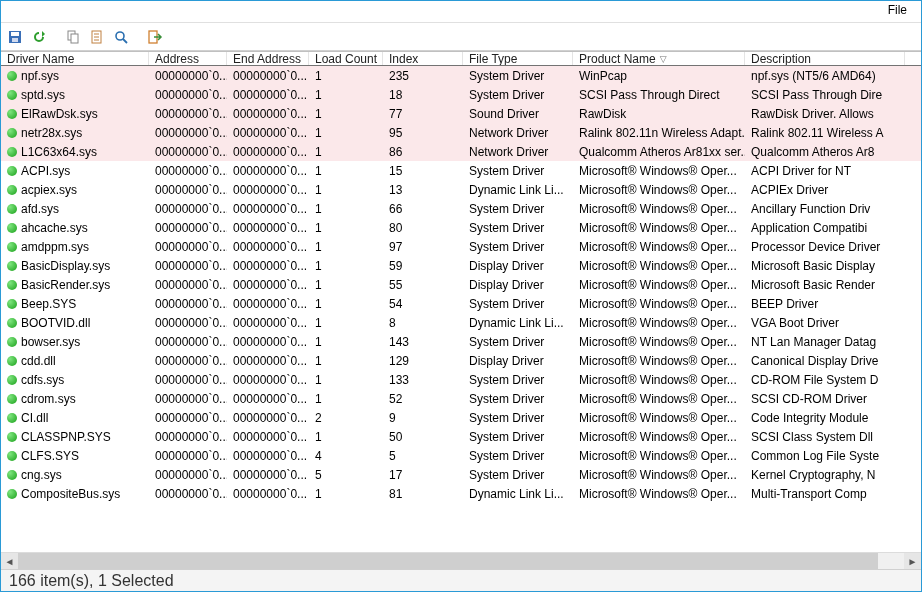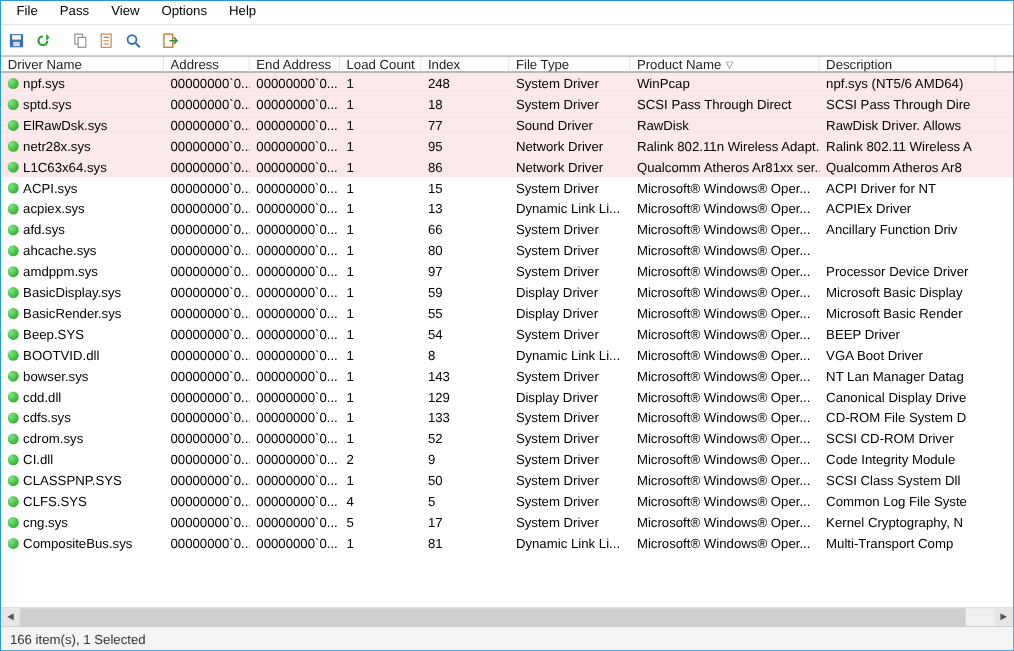--- a/index.html
+++ b/index.html
@@ -7,21 +7,21 @@
 .window { width: 922px; height: 592px; border: 1px solid #2a9ad6; background: #fff; display: flex; flex-direction: column; }
 
 .titlebar { height: 30px; background: linear-gradient(#4fc0ef,#3aaee6); display: flex; align-items: center; color: #222; position: relative; }
 .titlebar .app-icon { width: 16px; height: 16px; margin: 0 6px; background: linear-gradient(135deg,#3a7f3a,#7ed67e); border-radius: 2px; }
 .titlebar .title { position: absolute; left: 50%; transform: translateX(-50%); font-size: 13px; color: #1a1a1a; }
 .winbtns { margin-left: auto; display: flex; height: 100%; }
 .winbtn { width: 46px; display: flex; align-items: center; justify-content: center; }
 .winbtn.close { background: #d04b36; color: #fff; font-weight: bold; width: 50px; }
 .winbtn svg { width: 12px; height: 12px; }
 
-.menubar { height: 22px; background: #fff; display: flex; align-items: flex-start; padding: 0 4px; font-size: 12px; border-bottom: 1px solid #e0e0e0; }
+.menubar { height: 22px; background: #fff; display: flex; align-items: flex-end; padding: 0 4px; font-size: 12px; border-bottom: 1px solid #e0e0e0; flex-direction: column; }
 .menubar span { padding: 2px 10px; cursor: default; }
 
 .toolbar { height: 28px; background: #fff; display: flex; align-items: center; padding: 0 4px; gap: 4px; border-bottom: 1px solid #d0d0d0; }
 .tbtn { width: 20px; height: 20px; display: flex; align-items: center; justify-content: center; }
 .tbtn svg { width: 16px; height: 16px; }
 .tsep { width: 6px; }
 
 .listwrap { flex: 1; overflow: hidden; border-top: 1px solid #c0c0c0; position: relative; display: flex; flex-direction: column; }
 .header-row { display: flex; height: 14px; background: #fff; border-bottom: 1px solid #737373; font-size: 12px; color: #222; }
 .header-row .hc { padding: 4px 6px; border-right: 1px solid #e4e4e4; white-space: nowrap; overflow: hidden; display:flex; align-items:center; gap:4px;}
@@ -33,21 +33,21 @@
 .bullet { display:inline-block; width:10px; height:10px; border-radius:50%; background:radial-gradient(circle at 30% 30%,#7fe67f,#1aa01a); margin-right:4px; vertical-align:middle; }
 
 .c0{width:148px;} .c1{width:78px;} .c2{width:82px;} .c3{width:74px;} .c4{width:80px;} .c5{width:110px;} .c6{width:172px;} .c7{width:160px;}
 .hc.c0{width:148px;} .hc.c1{width:78px;} .hc.c2{width:82px;} .hc.c3{width:74px;} .hc.c4{width:80px;} .hc.c5{width:110px;} .hc.c6{width:172px;} .hc.c7{width:160px;}
 
 .hscroll { height: 17px; background: #f0f0f0; display:flex; align-items:center; border-top:1px solid #dcdcdc; }
 .hscroll .arr { width:17px; height:17px; background:#e6e6e6; display:flex; align-items:center; justify-content:center; font-size:10px; color:#555;}
 .hscroll .track { flex:1; height:17px; position:relative; }
 .hscroll .thumb { position:absolute; left:0; top:0; height:17px; width:860px; background:#cfcfcf; }
 
-.status { height: 22px; background: #f4f4f4; border-top:1px solid #d0d0d0; display:flex; align-items:center; padding:0 8px; font-size:12px; color:#333;}
+.status { height: 22px; background: #f4f4f4; border-top:1px solid #d0d0d0; display:flex; align-items:center; padding:0 8px; font-size:16px; color:#333;}
 </style>
 </head>
 <body>
 
 <div class="window">
 
 
   <div class="menubar">
     <span>File</span>
     <span>Pass</span>
@@ -113,21 +113,21 @@
           <span class="sort-ind">▽</span>
         </div>
       <div class="hc c7">Description</div>
     </div>
     <div class="body" id="rows-body">
         <div class="row hl">
           <div class="c c0"><span class="bullet"></span><span>npf.sys</span></div>
           <div class="c c1">00000000`0...</div>
           <div class="c c2">00000000`0...</div>
           <div class="c c3">1</div>
-          <div class="c c4">248</div>
+          <div class="c c4">235</div>
           <div class="c c5">System Driver</div>
           <div class="c c6">WinPcap</div>
           <div class="c c7">npf.sys (NT5/6 AMD64)</div>
         </div>
         <div class="row hl">
           <div class="c c0"><span class="bullet"></span><span>sptd.sys</span></div>
           <div class="c c1">00000000`0...</div>
           <div class="c c2">00000000`0...</div>
           <div class="c c3">1</div>
           <div class="c c4">18</div>
@@ -196,20 +196,21 @@
           <div class="c c7">Ancillary Function Driv</div>
         </div>
         <div class="row">
           <div class="c c0"><span class="bullet"></span><span>ahcache.sys</span></div>
           <div class="c c1">00000000`0...</div>
           <div class="c c2">00000000`0...</div>
           <div class="c c3">1</div>
           <div class="c c4">80</div>
           <div class="c c5">System Driver</div>
           <div class="c c6">Microsoft® Windows® Oper...</div>
+          <div class="c c7">Application Compatibi</div>
         </div>
         <div class="row">
           <div class="c c0"><span class="bullet"></span><span>amdppm.sys</span></div>
           <div class="c c1">00000000`0...</div>
           <div class="c c2">00000000`0...</div>
           <div class="c c3">1</div>
           <div class="c c4">97</div>
           <div class="c c5">System Driver</div>
           <div class="c c6">Microsoft® Windows® Oper...</div>
           <div class="c c7">Processor Device Driver</div>

